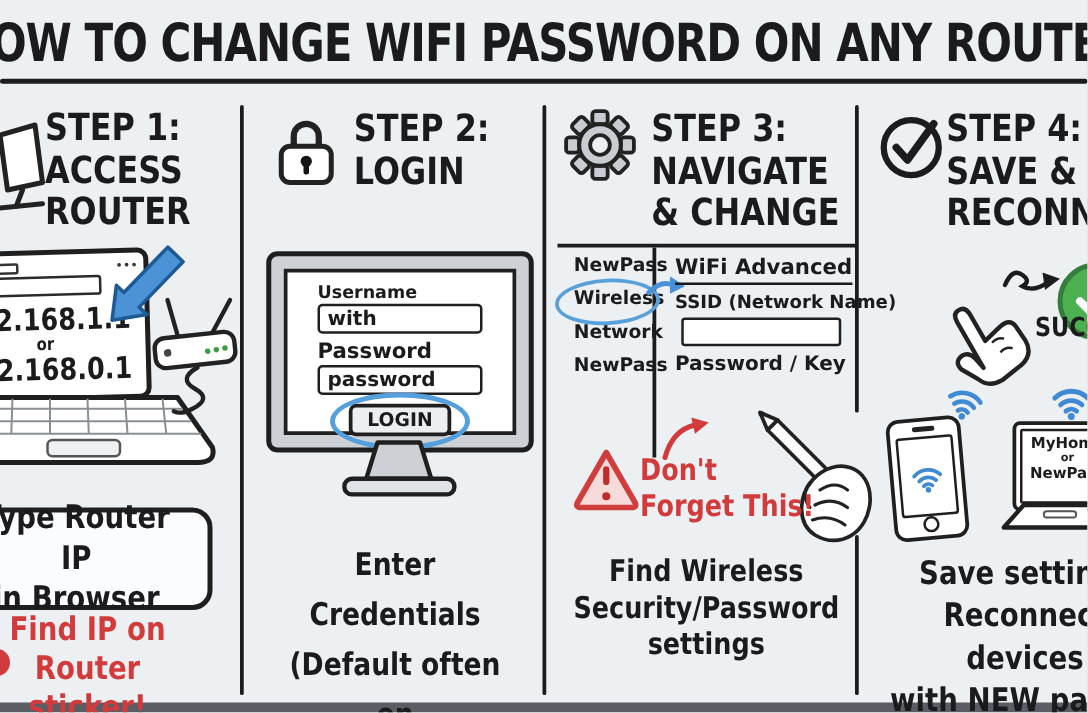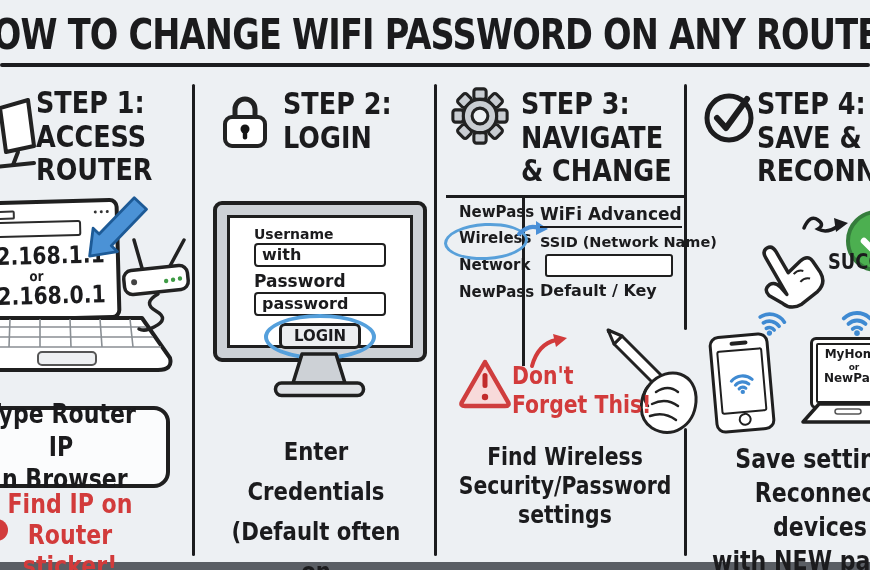--- a/index.html
+++ b/index.html
@@ -163,21 +163,21 @@
   <div class="abs" style="left:459px;top:283px;font-size:15px;font-weight:600;">NewPass</div>
   <div class="abs" style="left:444px;top:223px;width:78px;height:31px;border:3.5px solid #58a0da;border-radius:50%;transform:rotate(-3deg);"></div>
   <svg class="abs" style="left:517px;top:220px;" width="32" height="20" viewBox="0 0 32 20">
     <path d="M2,14 Q12,4 21,8" fill="none" stroke="#4a90d8" stroke-width="4" stroke-linecap="round"></path>
     <polygon points="19,1 31,9 19,15" fill="#4a90d8"></polygon>
   </svg>
 
   <div class="abs" style="left:540px;top:204px;font-size:17px;font-weight:bold;border-bottom:2.5px solid #1b1b1d;padding-bottom:2px;">WiFi Advanced</div>
   <div class="abs" style="left:540px;top:234px;font-size:14.5px;font-weight:600;white-space:nowrap;">SSID (Network Name)</div>
   <div class="abs input-box" style="left:545px;top:254px;width:124px;height:19px;border-radius:3px;"></div>
-  <div class="abs" style="left:540px;top:281px;font-size:16px;font-weight:bold;">Default / Key</div>
+  <div class="abs" style="left:540px;top:281px;font-size:16px;font-weight:bold;">Password / Key</div>
 
   <svg class="abs" style="left:592px;top:322px;" width="115" height="122" viewBox="0 0 115 122">
     <polygon points="30,14 90,74 82,82 22,22" fill="#fff" stroke="#222" stroke-width="3" stroke-linejoin="round"></polygon>
     <polygon points="16,8 22,22 30,14" fill="#fff" stroke="#222" stroke-width="3" stroke-linejoin="round"></polygon>
     <circle cx="17" cy="9" r="2.2" fill="#222"></circle>
     <polygon points="71,71 79,63 86,70 78,78" fill="#5aa0d8" stroke="#222" stroke-width="2"></polygon>
     <path d="M58,62 C76,42 106,50 104,80 C102,104 80,118 60,106 C46,97 46,76 58,62 Z" fill="#fff" stroke="#222" stroke-width="3"></path>
     <path d="M64,70 q12,-8 22,0 M60,82 q14,-7 26,2 M58,94 q14,-5 26,4" fill="none" stroke="#222" stroke-width="2.5" stroke-linecap="round"></path>
     <path d="M56,64 q-8,10 0,20" fill="none" stroke="#222" stroke-width="2.5" stroke-linecap="round"></path>
   </svg>

